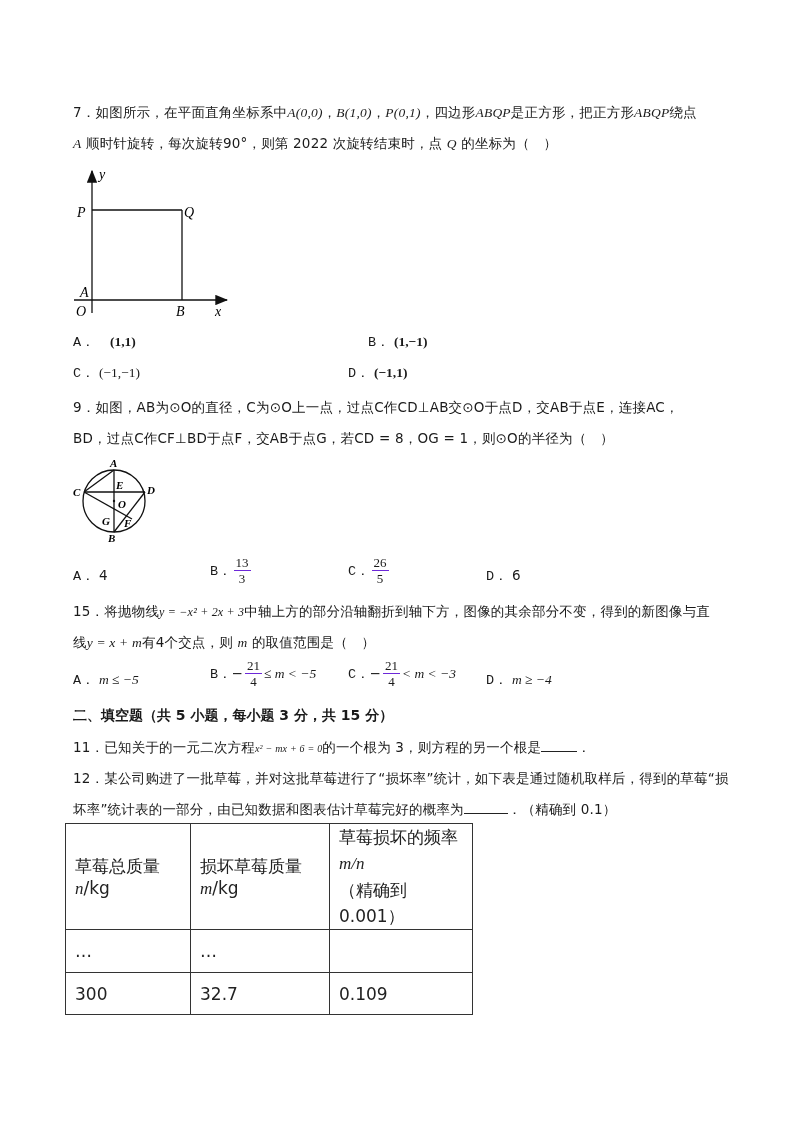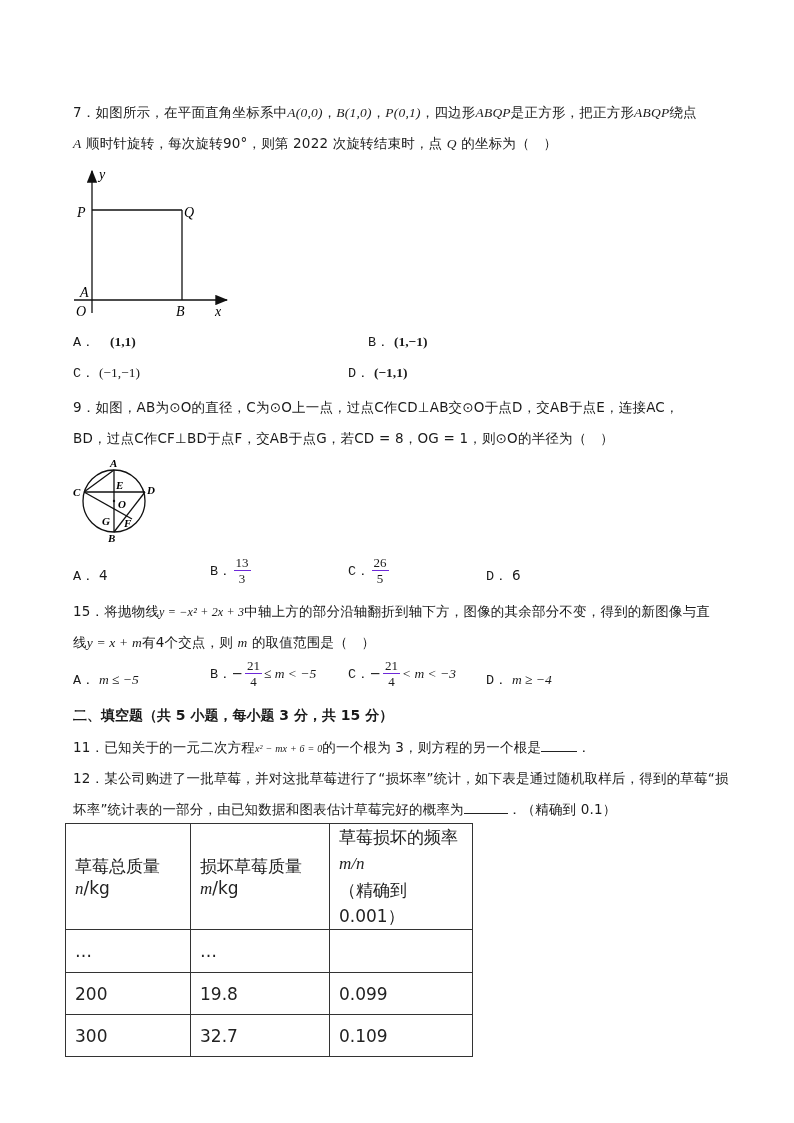--- a/index.html
+++ b/index.html
@@ -119,23 +119,18 @@
     <td style="width:106px;"><span>草莓总质量</span><span class="math">n</span><span>/kg</span></td>
     <td style="width:120px;"><span>损坏草莓质量</span><span class="math">m</span><span>/kg</span></td>
     <td style="width:124px;line-height:26px;"><span>草莓损坏的频率</span><span class="math">m/n</span><br><span>（精确到 0.001）</span></td>
   </tr>
   <tr style="height:43px;">
     <td>…</td>
     <td>…</td>
     <td></td>
   </tr>
   <tr style="height:42px;">
-    <td>200</td>
-    <td>19.8</td>
-    <td>0.099</td>
-  </tr>
-  <tr style="height:42px;">
     <td>300</td>
     <td>32.7</td>
     <td>0.109</td>
   </tr>
 </tbody>
   </table>
 
 </body></html>

